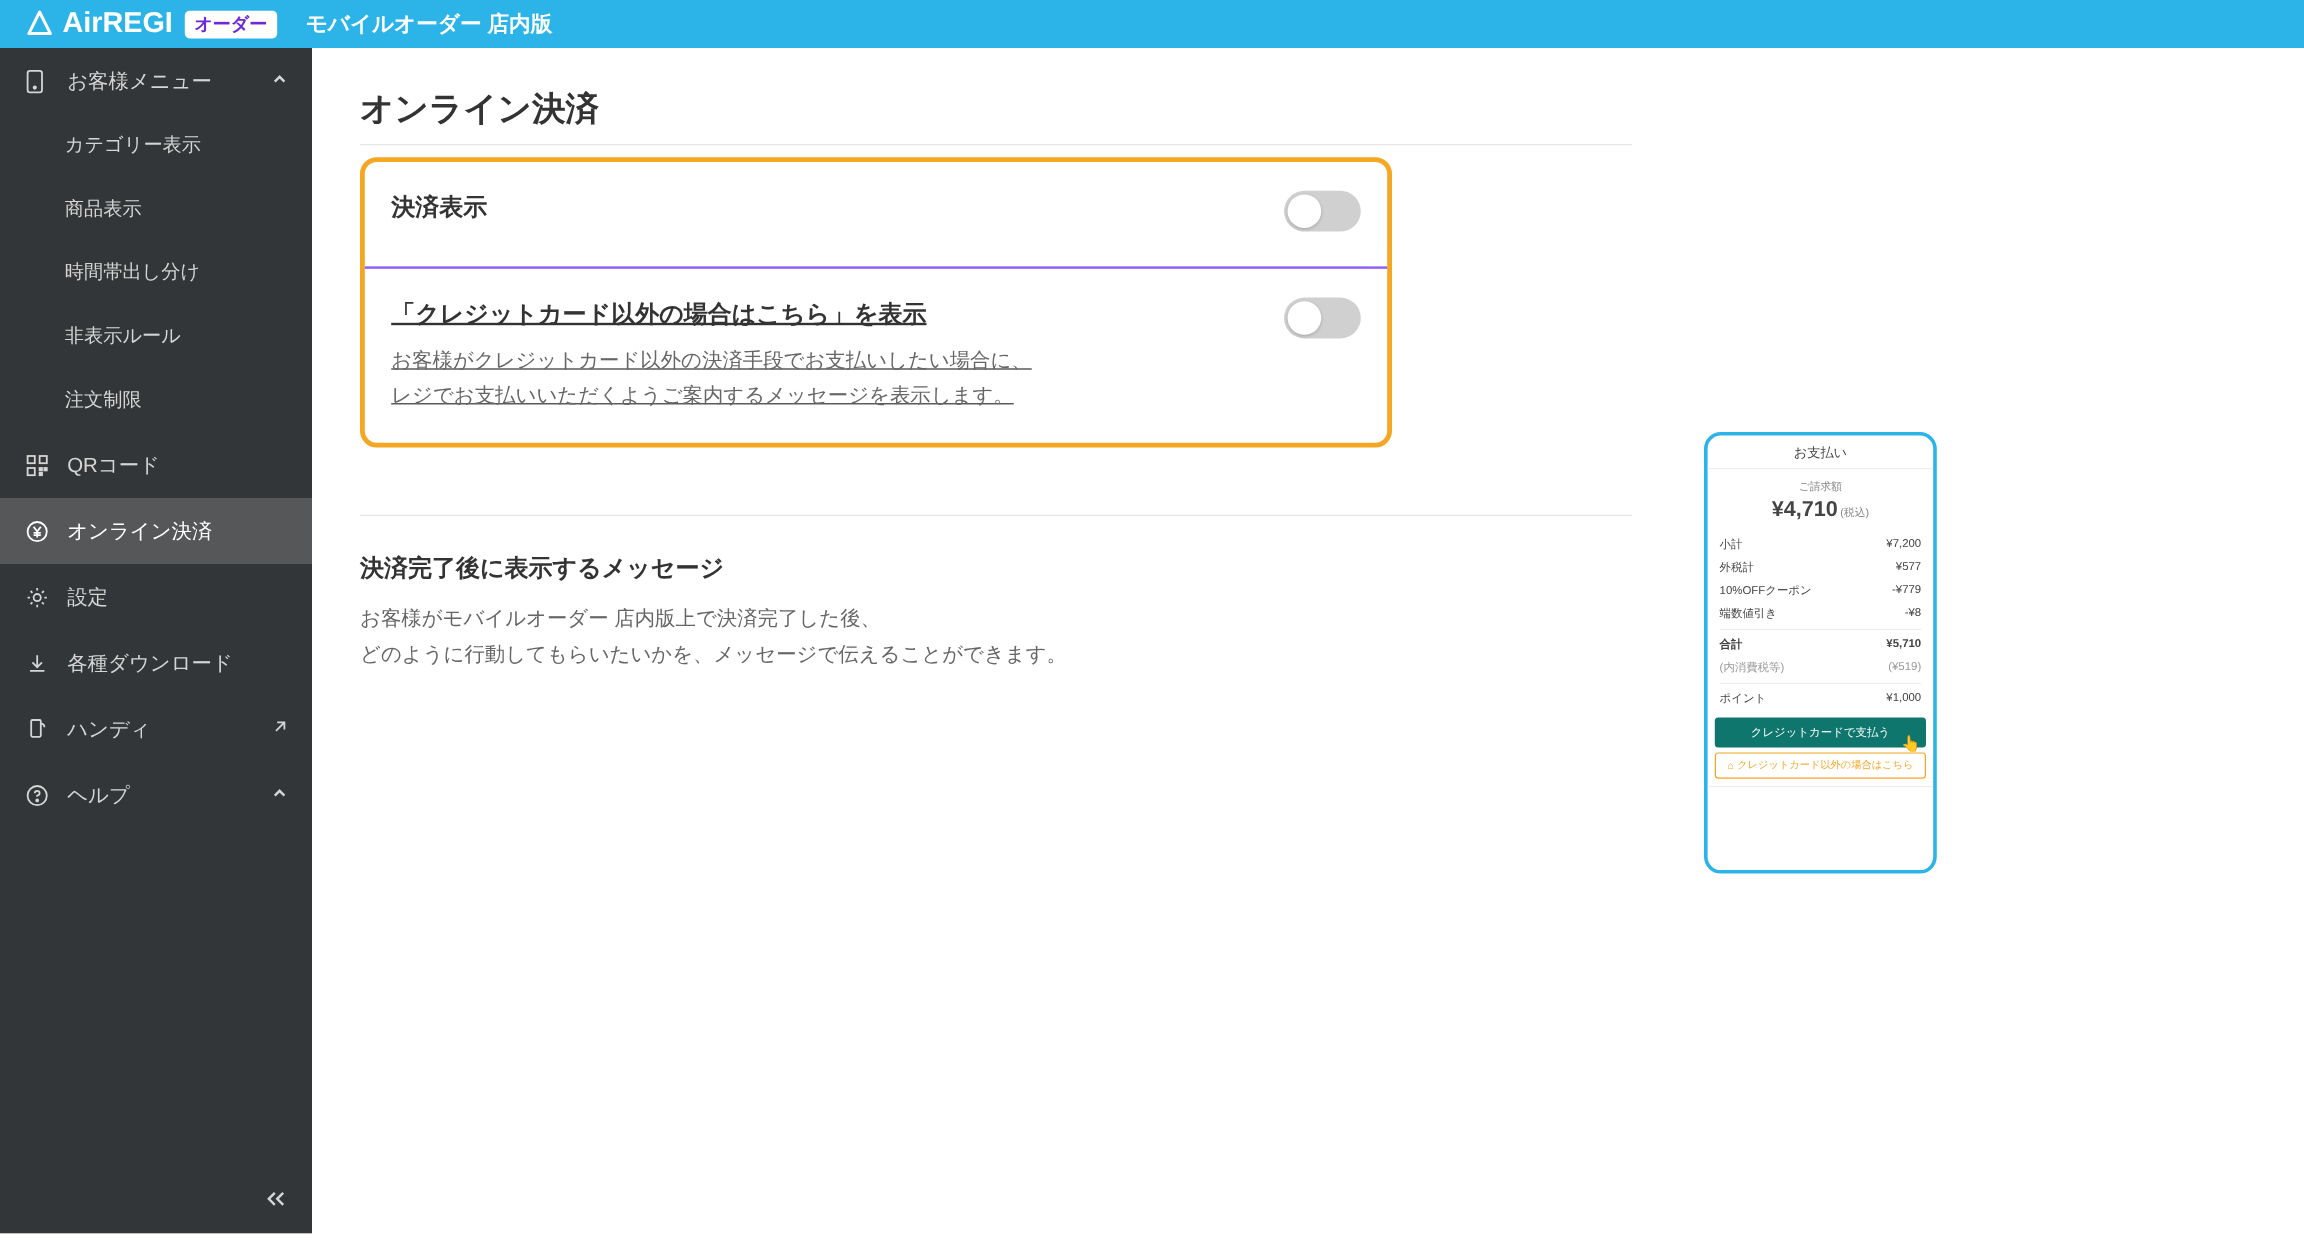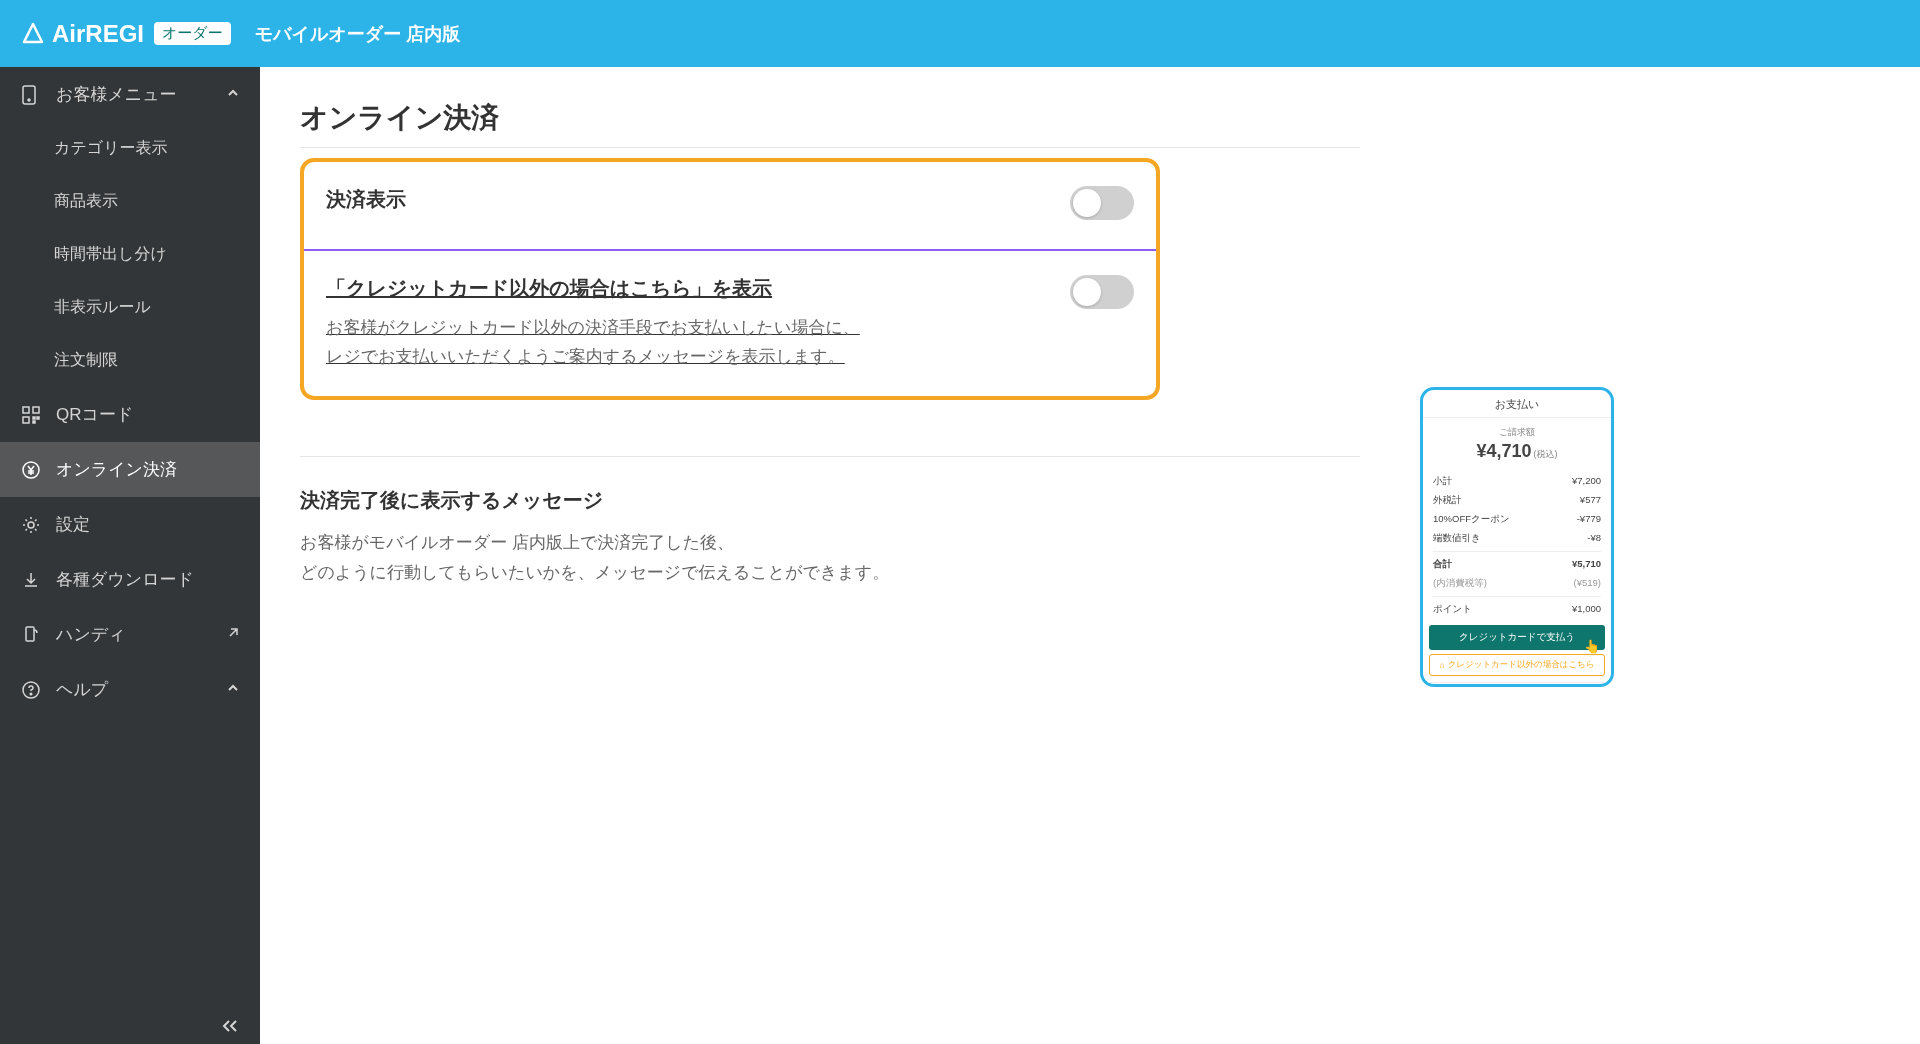--- a/index.html
+++ b/index.html
@@ -7,44 +7,44 @@
       padding: 0;
       box-sizing: border-box;
     }
     body {
       font-family: -apple-system, BlinkMacSystemFont, "Hiragino Sans", "Hiragino Kaku Gothic ProN", Meiryo, sans-serif;
       background: #ffffff;
       color: #333;
     }
     .header {
       background: #2cb4e8;
-      height: 67px;
+      height: 40px;
       display: flex;
       align-items: center;
       padding: 0 20px;
       color: #fff;
     }
     .logo {
       display: flex;
       align-items: center;
       gap: 6px;
       font-size: 24px;
       font-weight: 600;
     }
     .logo-icon {
       display: inline-flex;
       align-items: center;
     }
     .logo-badge {
       background: #fff;
-      color: #0f766e;
+      color: #6d28d9;
       border-radius: 4px;
       padding: 2px 8px;
       font-size: 15px;
-      font-weight: normal;
+      font-weight: bold;
       margin-left: 4px;
     }
     .header-subtitle {
       margin-left: 24px;
       font-size: 18px;
       font-weight: 600;
     }
     .layout {
       display: flex;
       height: calc(100vh - 56px);
@@ -182,21 +182,21 @@
       font-size: 17px;
       color: #666;
       line-height: 1.8;
     }
     
     .phone-preview {
       position: absolute;
       left: 1160px;
       top: 320px;
       width: 194px;
-      height: 300px;
+      height: 368px;
       border: 3px solid #2cb4e8;
       border-radius: 14px;
       background: #fff;
       overflow: hidden;
       font-size: 10px;
       color: #444;
     }
     .phone-header {
       text-align: center;
       padding: 7px 0 5px 0;

